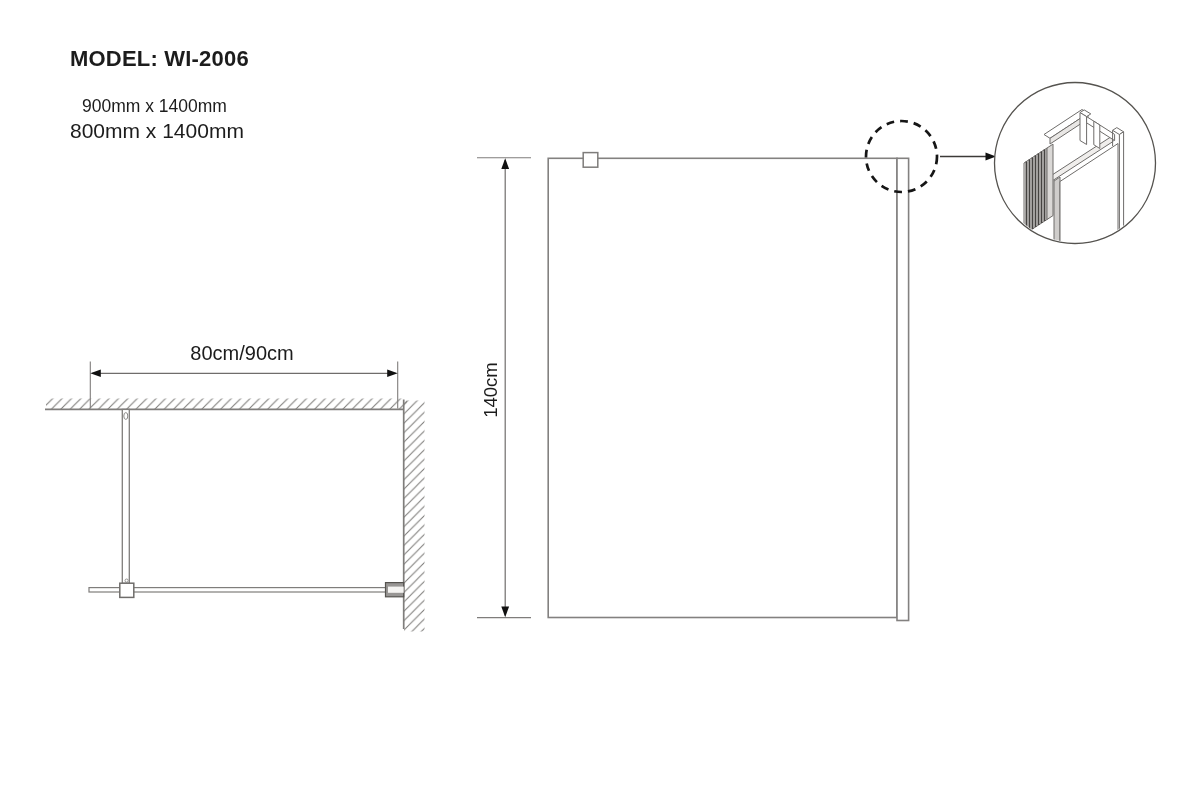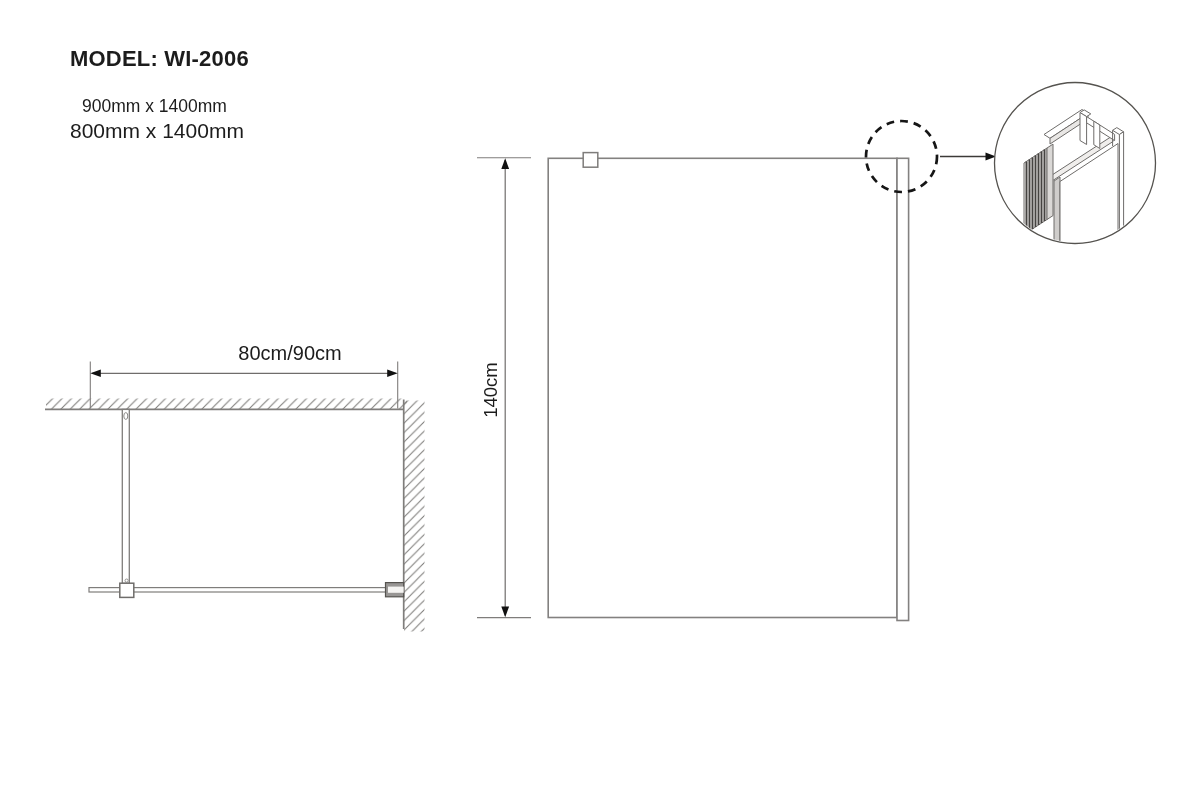--- a/index.html
+++ b/index.html
@@ -44,21 +44,20 @@
   .size-line-2 {
     left: 82px;
     top: 98px;
     font-size: 17.5px;
   }
   .width-dim-label {
     left: 242px;
     top: 343px;
     font-size: 20px;
     transform: translateX(-50%);
-    margin-left: 48px;
   }
   .height-dim-label {
     left: 491px;
     top: 390px;
     font-size: 18.5px;
     transform: translate(-50%, -50%) rotate(-90deg);
   }
 </style>
 </head>
 <body>

